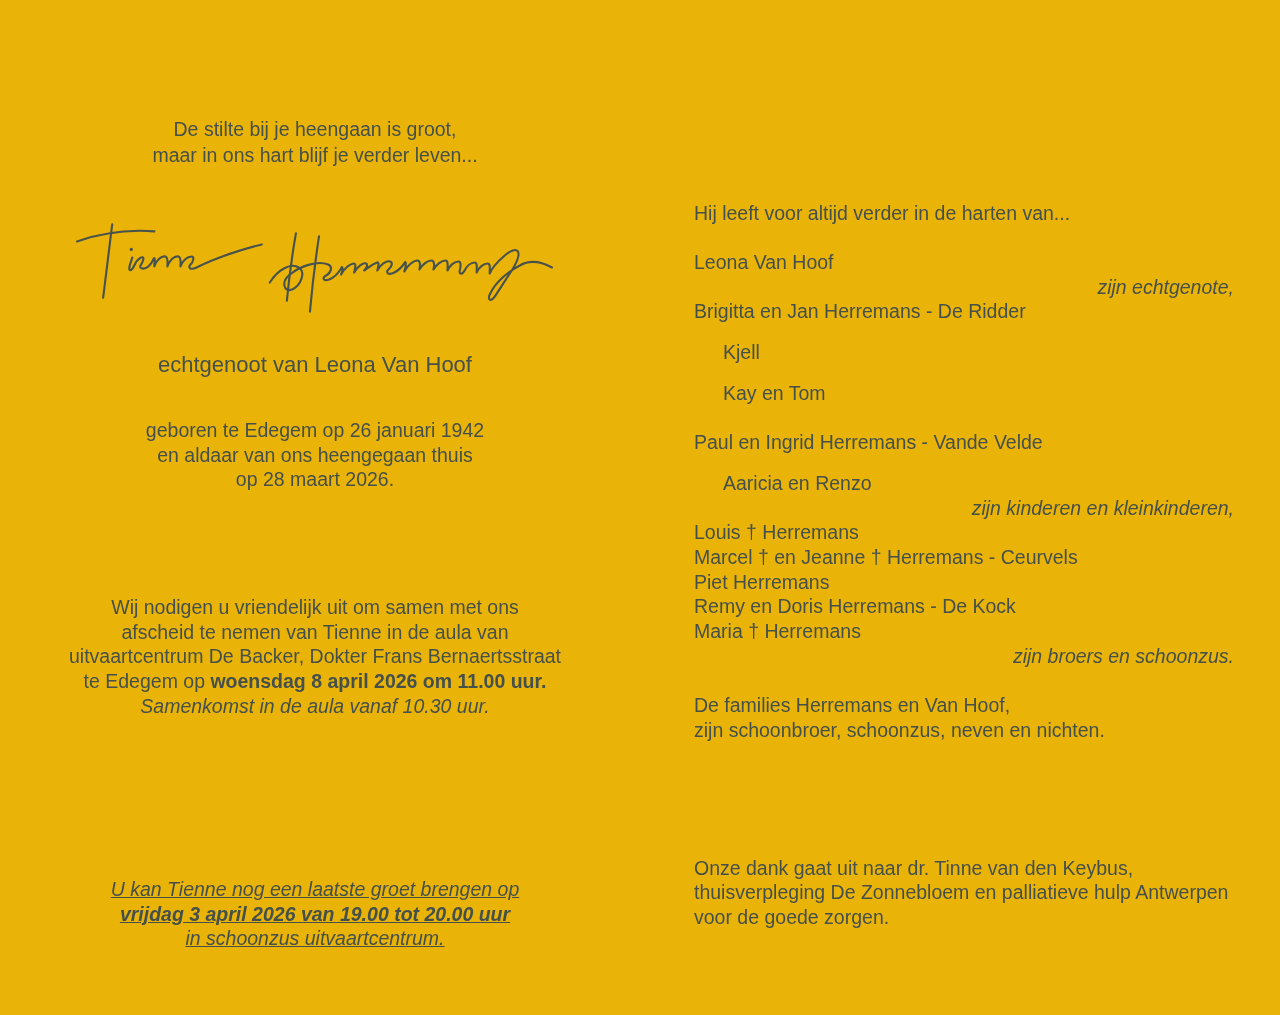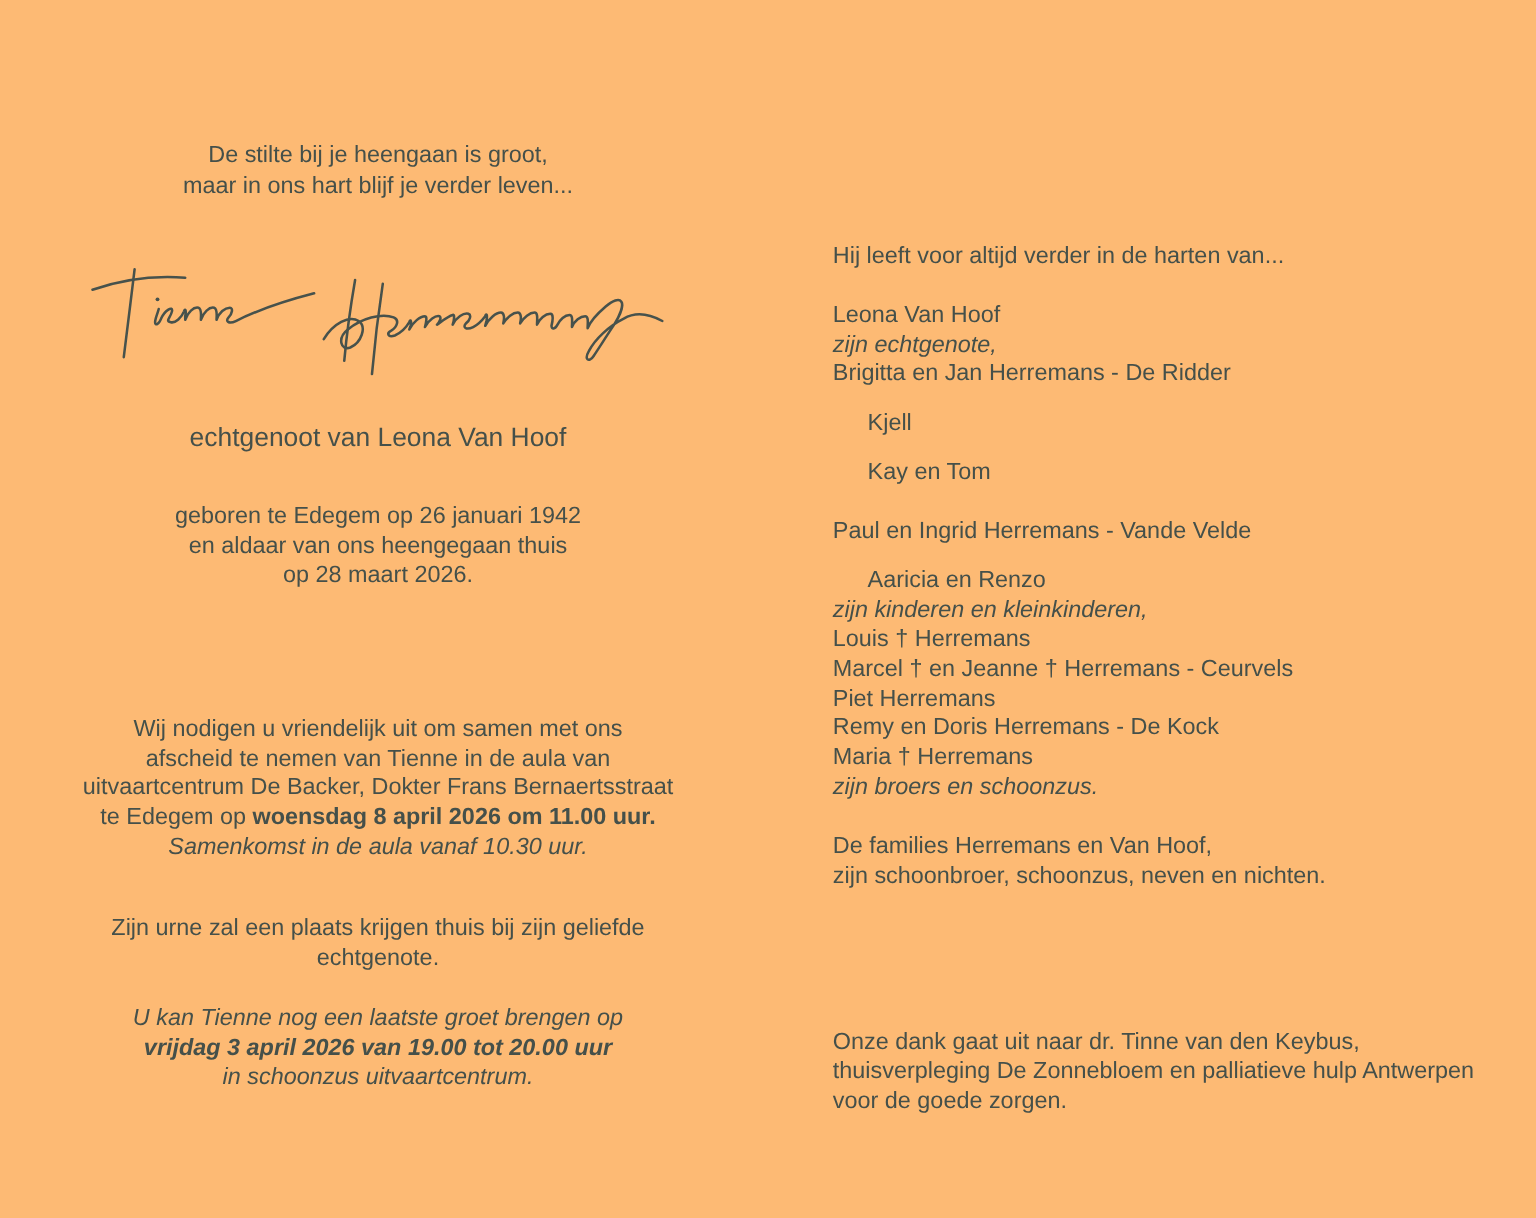--- a/index.html
+++ b/index.html
@@ -1,40 +1,40 @@
 <!DOCTYPE html>
 <html><head>
 <meta charset="utf-8">
 <style>
   html,body{margin:0;padding:0;background:#ffffff;}
   .card{
     position:relative;
     width:1280px;height:1015px;
-    background:#fdba74;
+    background:#eab308;
     color:#45504a;
     font-family:"Liberation Sans", sans-serif;
     overflow:hidden;
   }
   .block{position:absolute;}
   
   .col-l{left:40px;width:550px;text-align:center;}
   .poem{top:116px;font-size:19.5px;line-height:26px;}
   .sig{left:66px;top:212px;width:502px;height:106px;}
   .sig svg{display:block;width:100%;height:100%;}
   .relation{top:351px;font-size:22px;line-height:28px;}
   .life{top:418px;font-size:19.5px;line-height:24.6px;}
   .invite{top:595px;font-size:19.5px;line-height:24.7px;}
   .gather{top:694px;font-size:19.5px;line-height:25px;font-style:italic;}
   .urn{top:761px;font-size:19.5px;line-height:25px;}
-  .greet{top:836px;font-size:19.5px;line-height:24.5px;font-style:italic;}
+  .greet{top:877px;font-size:19.5px;line-height:24.5px;font-style:italic;text-decoration:underline;}
   
   .col-r{left:694px;width:540px;text-align:left;}
   .intro{top:201px;font-size:19.5px;line-height:25px;}
   .family{top:250px;font-size:19.5px;line-height:24.7px;}
-  .family .rel{text-align:left;font-style:italic;}
+  .family .rel{text-align:right;font-style:italic;}
   .family .ind{padding-left:29px;margin-top:16px;}
   .family .gap{height:24.7px;}
   .thanks{top:856px;font-size:19.5px;line-height:24.4px;text-align:left;}
   .bold{font-weight:bold;}
 </style>
 </head>
 <body>
 
 <div class="card">
 
@@ -72,21 +72,20 @@
 
   <div class="block col-l invite">
     <div>Wij nodigen u vriendelijk uit om samen met ons</div>
     <div>afscheid te nemen van Tienne in de aula van</div>
     <div>uitvaartcentrum De Backer, Dokter Frans Bernaertsstraat</div>
     <div><span>te Edegem op </span><span class="bold">woensdag 8 april 2026 om 11.00 uur.</span></div>
   </div>
 
   <div class="block col-l gather">Samenkomst in de aula vanaf 10.30 uur.</div>
 
-  <div class="block col-l urn">Zijn urne zal een plaats krijgen thuis bij zijn geliefde echtgenote.</div>
 
   <div class="block col-l greet">
     <div>U kan Tienne nog een laatste groet brengen op</div>
     <div class="bold">vrijdag 3 april 2026 van 19.00 tot 20.00 uur</div>
     <div>in schoonzus uitvaartcentrum.</div>
   </div>
 
   <div class="block col-r intro">Hij leeft voor altijd verder in de harten van...</div>
 
   <div class="block col-r family">

